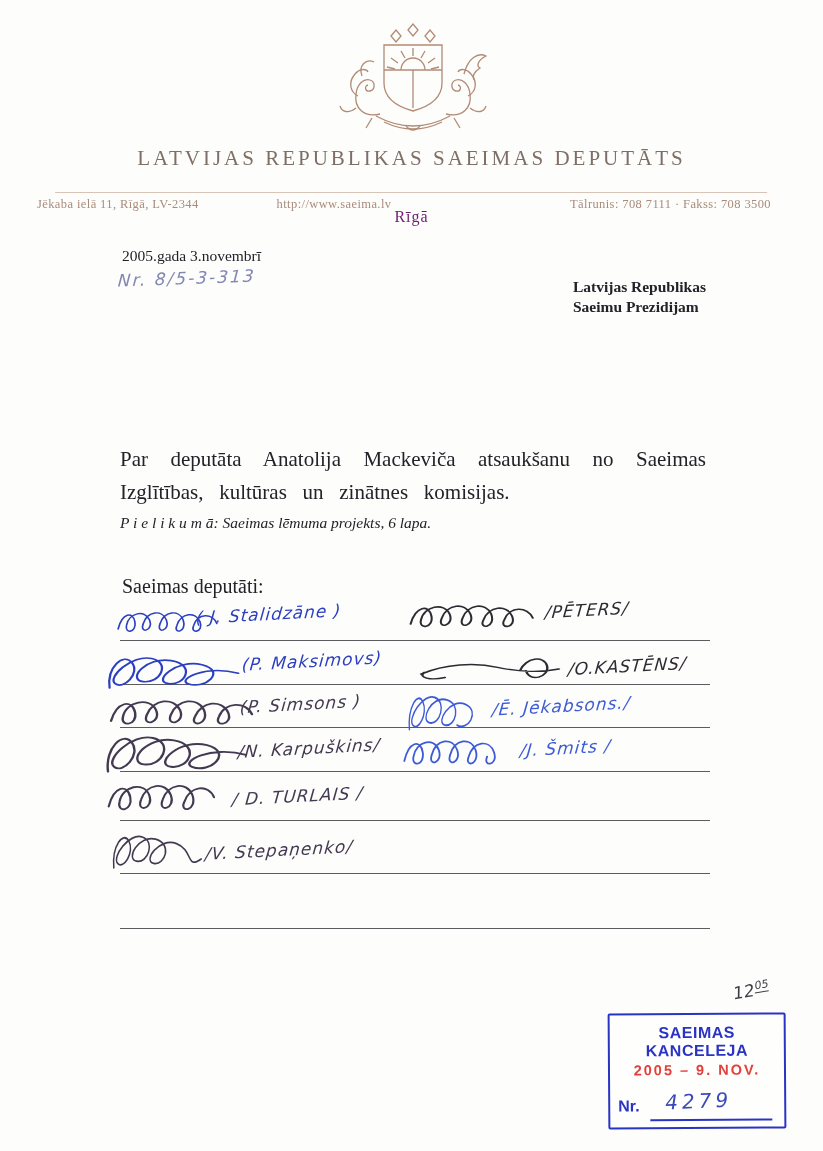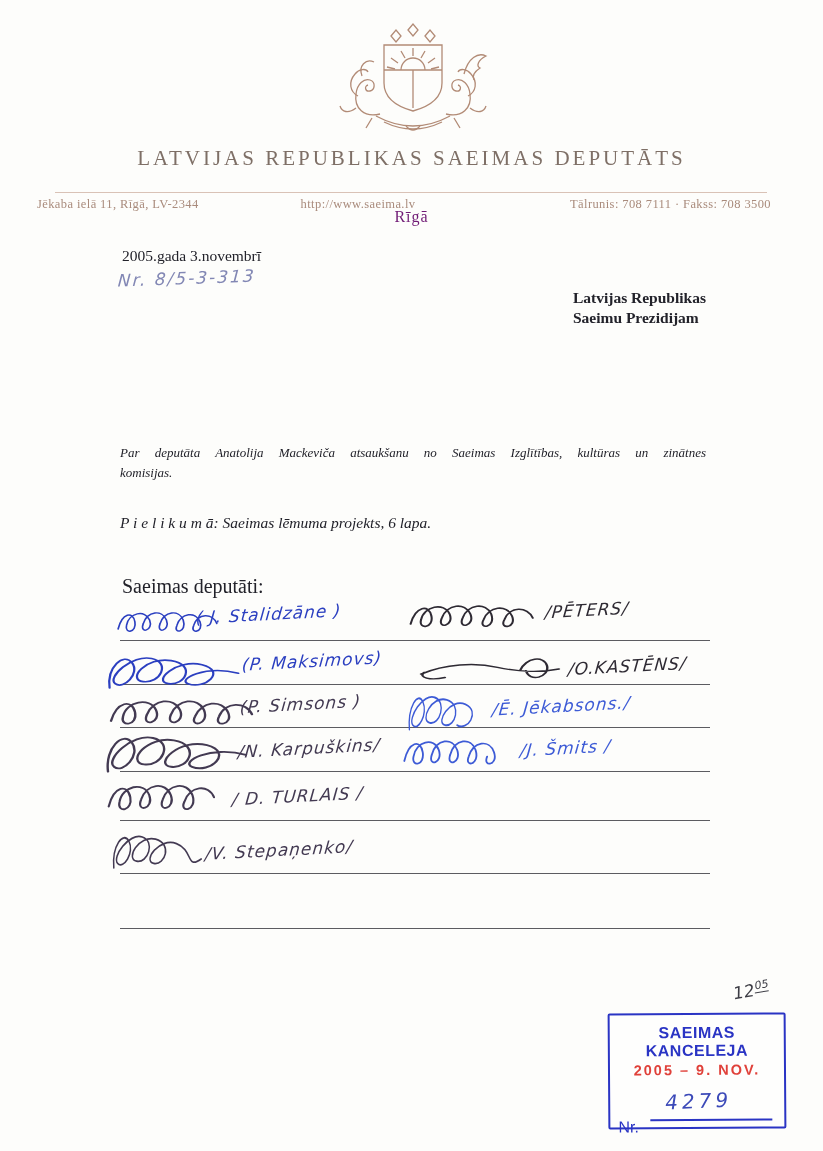--- a/index.html
+++ b/index.html
@@ -13,36 +13,36 @@
   
   .crest{left:327px;top:22px;width:172px;height:120px;}
   .crest svg{width:100%;height:100%;}
   .doc-title{
     left:0;top:146px;width:823px;text-align:center;
     font-size:21px;letter-spacing:3px;color:#7e6f66;font-weight:400;
   }
   .header-rule{left:55px;top:192px;width:712px;height:1px;background:#d9c2b6;}
   .contact-row{left:0;top:197px;width:823px;height:16px;font-size:12.5px;color:#a98b7c;letter-spacing:.4px;}
   .contact-address{left:37px;top:0;}
-  .contact-web{left:0;top:0;width:668px;text-align:center;padding-left:24px;}
+  .contact-web{left:0;top:0;width:668px;text-align:center;}
   .contact-phone{right:52px;top:0;}
   .city{left:0;top:208px;width:823px;text-align:center;font-size:16px;color:#701a75;letter-spacing:1px;}
 
   
   .date-line{left:122px;top:247px;font-size:15.5px;}
   .ref-hand{
     left:118px;top:268px;font-size:17px;color:#8287b4;
     font-family:"DejaVu Sans", sans-serif;font-style:italic;
     transform:rotate(-2deg) skewX(-6deg);letter-spacing:2px;
   }
-  .recipient{right:117px;top:288px;text-align:left;font-weight:bold;font-size:15.5px;line-height:1.32;}
+  .recipient{right:117px;top:277px;text-align:left;font-weight:bold;font-size:15.5px;line-height:1.32;}
 
   
   .para1{left:120px;top:386px;width:586px;font-size:15.5px;line-height:1.55;text-align:justify;word-spacing:.38em;}
-  .para2{left:120px;top:443px;width:586px;font-size:13px;line-height:1.55;text-align:justify;word-spacing:.5em;font-style:italic;}
+  .para2{left:120px;top:443px;width:586px;font-size:21px;line-height:1.55;text-align:justify;word-spacing:.5em;}
   .attachment{left:120px;top:514px;width:640px;font-size:15.5px;font-style:italic;}
   .signatories-label{left:122px;top:575px;font-size:20px;}
 
   
   .sig-line{height:1px;background:#5c5c60;}
   .sig-line.left{left:120px;width:290px;}
   .sig-line.right{left:408px;width:302px;}
   .sig-name{
     font-family:"DejaVu Sans", sans-serif;font-style:italic;
     font-size:17px;letter-spacing:1px;white-space:nowrap;
@@ -70,22 +70,22 @@
     border:2.5px solid #2a34c4;border-radius:2px;background:rgba(255,255,255,.6);
     transform:rotate(-.4deg);
   }
   .stamp-line1{left:0;top:9px;width:100%;text-align:center;
     font-family:"Liberation Sans", sans-serif;font-weight:bold;
     font-size:16px;color:#2a34c4;letter-spacing:.5px;}
   .stamp-date{left:0;top:47px;width:100%;text-align:center;
     font-family:"Liberation Sans", sans-serif;font-weight:bold;
     font-size:14.5px;color:#e0413a;letter-spacing:2px;}
   .stamp-nr-label{left:8px;top:82px;
-    font-family:"Liberation Sans", sans-serif;font-weight:normal;
-    font-size:16px;color:#2a34c4;margin-top:21px;}
+    font-family:"Liberation Sans", sans-serif;font-weight:bold;
+    font-size:16px;color:#2a34c4;}
   .stamp-nr-value{left:55px;top:74px;
     font-family:"DejaVu Sans", sans-serif;font-style:italic;
     font-size:20px;color:#3b49b8;letter-spacing:4px;transform:rotate(-2deg);}
   .stamp-nr-line{left:40px;top:104px;width:122px;height:1.5px;background:#2a34c4;}
 </style>
 </head>
 <body>
 
 <div class="page">
 

